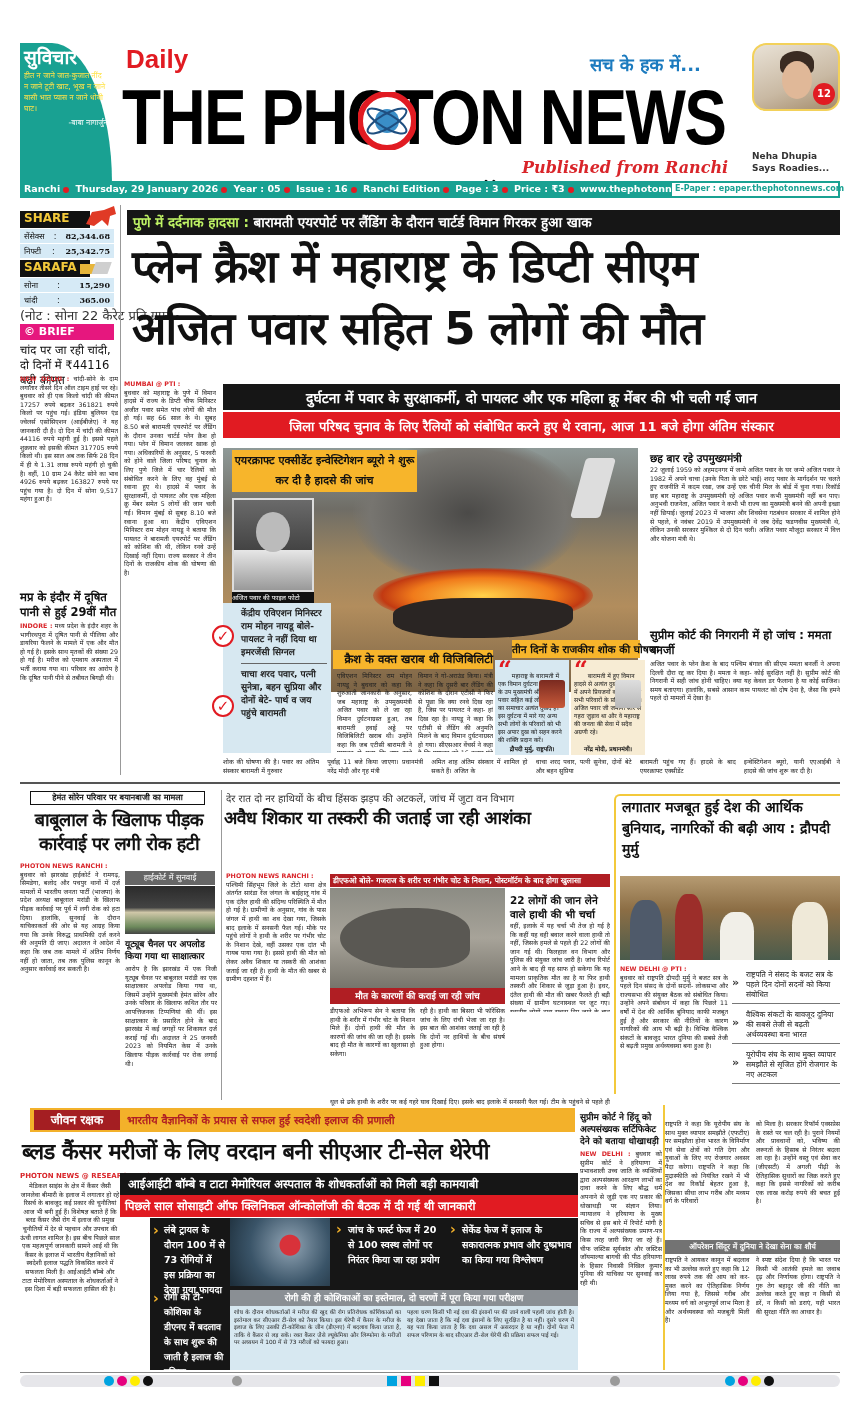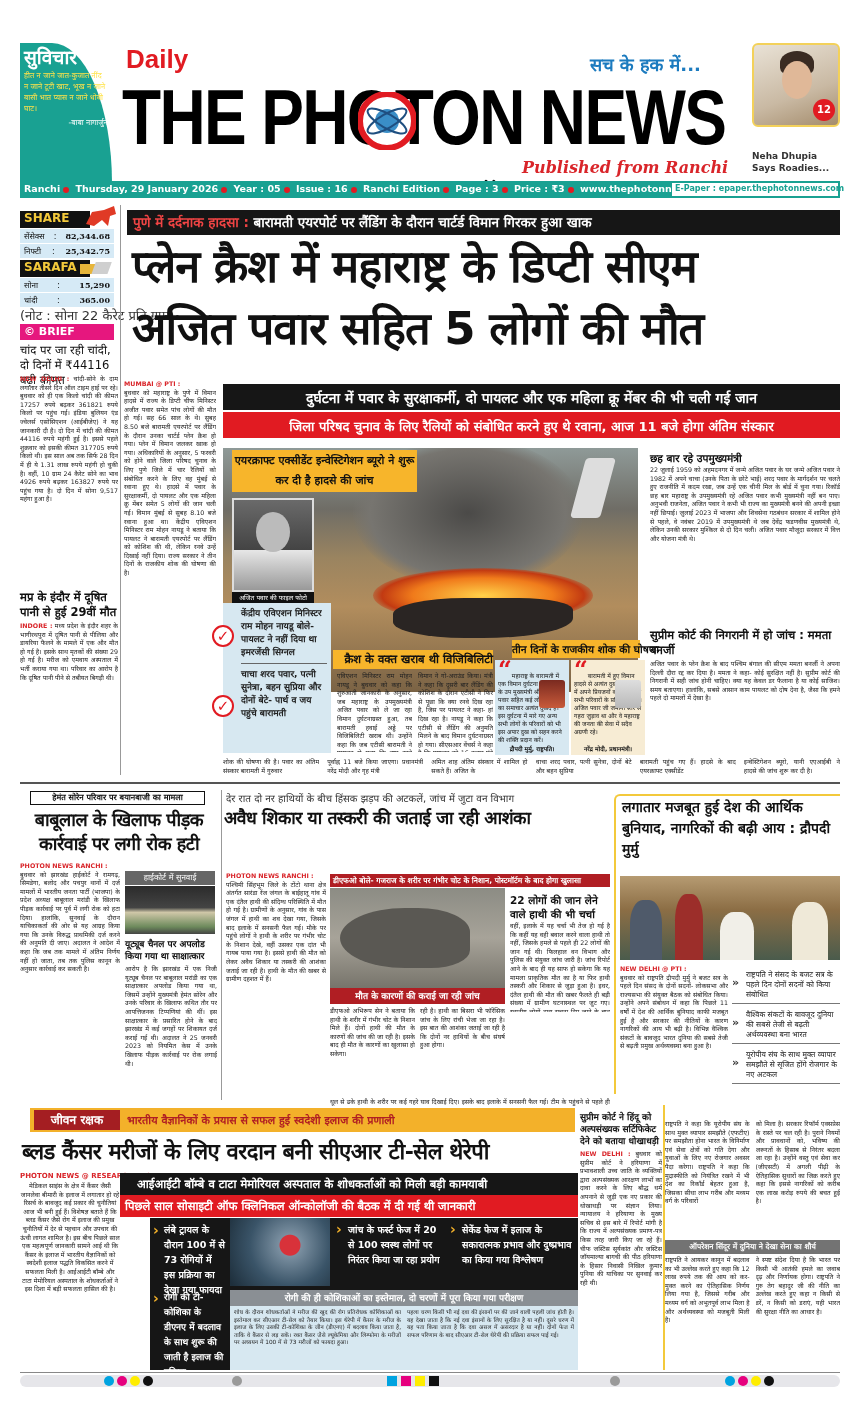--- a/index.html
+++ b/index.html
@@ -8,21 +8,21 @@
 
 #suvichar{left:20px;top:43px;width:92px;height:140px;background:#19a192;border-top-right-radius:60px 140px;border-bottom-right-radius:0;color:#fff;padding:3px 4px}
 #suvichar .t{font-size:19px;font-weight:bold;color:#fff;line-height:22px}
 #suvichar .q{font-size:7.5px;color:#ffe34a;line-height:11px;margin-top:2px}
 #suvichar .a{font-size:7.5px;color:#fff;text-align:right;margin-top:3px}
 #daily{left:126px;top:44px;font-size:26px;font-weight:bold;color:#e11b22;font-family:"Liberation Sans",sans-serif}
 #logo{left:122px;top:72px;font-size:78px;font-weight:bold;letter-spacing:-2px;font-family:"Liberation Sans",sans-serif;transform:scaleX(0.82);transform-origin:left top;line-height:90px;color:#000}
 #tagline{left:590px;top:52px;font-size:18px;font-weight:bold;color:#1c7bbf}
 #hindi-name{left:470px;top:178px;font-size:10px;font-weight:bold}
 #published{left:522px;top:158px;font-size:16px;font-style:italic;font-weight:bold;color:#d9252a;font-family:"DejaVu Serif",serif}
-#celeb{left:752px;top:43px;width:88px;height:84px;background:linear-gradient(160deg,#e9e2d6,#c9b9a3 60%,#a48c6c);border:2px solid #f3d15a;border-radius:6px;overflow:hidden}
+#celeb{left:752px;top:43px;width:88px;height:68px;background:linear-gradient(160deg,#e9e2d6,#c9b9a3 60%,#a48c6c);border:2px solid #f3d15a;border-radius:14px;overflow:hidden}
 #celeb .face{position:absolute;left:28px;top:16px;width:30px;height:38px;border-radius:50%;background:#e0b898}
 #celeb .hair{position:absolute;left:26px;top:6px;width:34px;height:24px;border-radius:50% 50% 30% 30%;background:#3a2b22}
 #celeb .badge{position:absolute;right:3px;bottom:4px;width:22px;height:22px;border-radius:50%;background:#e11b22;color:#fff;font-size:10px;font-weight:bold;text-align:center;line-height:22px}
 #celeb-cap{left:752px;top:150px;width:90px;font-size:9px;font-weight:bold;color:#333;line-height:12px}
 #infobar{left:20px;top:181px;width:820px;height:17px;background:#19a192;color:#fff;font-size:9.5px;font-weight:bold;padding:2px 4px;white-space:nowrap}
 #infobar .dot{display:inline-block;width:6px;height:6px;border-radius:50%;background:#e11b22;margin:0 3px;vertical-align:middle}
 #epaper{left:672px;top:183px;width:166px;height:13px;background:#fff;color:#19a192;font-size:8px;font-weight:bold;padding:1px 3px;white-space:nowrap}
 
 #share-h{left:20px;top:211px;width:70px;height:17px;background:#111;color:#f3c93b;font-size:12px;font-weight:bold;padding:0 4px}
 .mktrow{left:20px;width:94px;height:15px;background:#d6eaf6;font-size:8px;border-bottom:1px solid #fff;display:flex;justify-content:space-between;padding:0 4px;line-height:15px}
@@ -30,34 +30,34 @@
 #sarafa-h{left:20px;top:260px;width:70px;height:17px;background:#111;color:#f3c93b;font-size:12px;font-weight:bold;padding:0 4px}
 #gold-note{left:20px;top:306px;font-size:13px;color:#333}
 #brief-h{left:20px;top:324px;width:94px;height:16px;background:#e6177e;color:#fff;font-size:11px;font-weight:bold;padding:0 4px;line-height:16px}
 #brief-title{left:20px;top:343px;width:98px;font-size:11.5px;line-height:15px;font-weight:normal}
 .bodytxt{font-size:6.3px;line-height:8.6px;color:#222;text-align:justify;overflow:hidden}
 .dateline{color:#d9252a;font-weight:bold}
 .vline{width:1px;background:#999}
 .hline{height:1px;background:#888}
 
 #kicker{left:127px;top:210px;width:713px;height:25px;background:#161616;color:#fff;font-size:13.5px;font-weight:bold;padding:3px 6px;white-space:nowrap;overflow:hidden}
-#kicker .hl{color:#ef4444}
+#kicker .hl{color:#bef264}
 #main-h{left:132px;top:236px;width:710px;font-size:45px;line-height:62px;font-weight:bold;color:#111;letter-spacing:-1px}
 #sub1{left:223px;top:384px;width:617px;height:26px;background:#161616;color:#fff;font-size:14px;font-weight:bold;text-align:center;padding-top:4px;white-space:nowrap}
 #sub2{left:223px;top:412px;width:617px;height:26px;background:#e11b22;color:#fff;font-size:13px;font-weight:bold;text-align:center;padding-top:5px;white-space:nowrap}
 
 #crash-photo{left:223px;top:448px;width:415px;height:244px;background:linear-gradient(180deg,#8f9a98 0%,#6f6d66 25%,#9a8460 45%,#b28d5d 65%,#7a6345 100%);overflow:hidden}
 #crash-photo .smoke{position:absolute;left:130px;top:-10px;width:230px;height:150px;border-radius:50%;background:radial-gradient(#4b4a48,#777570 60%,transparent 72%)}
 #crash-photo .fire{position:absolute;left:150px;top:120px;width:220px;height:55px;border-radius:50%;background:radial-gradient(#ffd14a,#f07b1b 45%,#c23a12 65%,transparent 75%)}
 #crash-photo .wreck{position:absolute;left:170px;top:150px;width:180px;height:40px;background:#2a2523;border-radius:40% 30% 50% 40%}
 #crash-photo .tail{position:absolute;left:355px;top:10px;width:30px;height:60px;background:#ddd;transform:skewX(-15deg);border-radius:4px}
 #aaib{left:232px;top:450px;width:185px;height:42px;background:#f7b52b;color:#111;font-size:11px;font-weight:bold;line-height:20px;text-align:center;padding-top:1px}
 #ajit-photo{left:232px;top:498px;width:82px;height:94px;background:linear-gradient(180deg,#6a6a6a,#444 55%,#e6e6e6 56%,#999);border:2px solid #ddd;overflow:hidden}
 #ajit-photo .head{position:absolute;left:22px;top:12px;width:34px;height:40px;border-radius:50%;background:#bbb}
-#ajit-cap{left:232px;top:592px;width:82px;height:12px;background:#111;color:#fff;font-size:6.5px;text-align:center;line-height:12px}
+#ajit-cap{left:232px;top:592px;width:82px;height:12px;background:#111;color:#fff;font-size:6.5px;text-align:left;line-height:12px}
 #shok{left:512px;top:640px;width:128px;height:18px;background:#f7b52b;color:#111;font-size:10.5px;font-weight:bold;text-align:center;line-height:18px;white-space:nowrap}
 #body-col1{left:124px;top:380px;width:92px;height:372px}
 
 #quote-panel{left:223px;top:603px;width:108px;height:150px;background:#d7e8f1;padding:4px 4px 0 18px}
 .qtxt{font-size:9px;font-weight:bold;line-height:13px;color:#222}
 .check{position:absolute;left:212px;width:22px;height:22px;border-radius:50%;border:2px solid #e11b22;background:#fff;color:#e11b22;font-size:15px;font-weight:bold;text-align:center;line-height:18px}
 #vis-h{left:333px;top:650px;width:160px;height:19px;background:#f7b52b;color:#111;font-size:11.5px;font-weight:bold;text-align:right;line-height:19px;white-space:nowrap}
 #vis-body{left:337px;top:672px;width:156px;height:80px;display:flex;gap:6px}
 #vis-body .bodytxt{flex:1}
 
@@ -101,21 +101,21 @@
 #murmu-points{left:732px;top:970px;width:108px}
 .mpt{position:relative;padding-left:14px;font-size:7.5px;line-height:10px;color:#222;border-bottom:1px solid #777;margin-bottom:6px;padding-bottom:3px}
 .mpt .arr{position:absolute;left:0;top:8px;font-size:11px;color:#333;font-weight:bold}
 
 #jr-bar{left:30px;top:1108px;width:545px;height:24px;background:#f3b12a}
 #jr-tag{left:34px;top:1110px;width:86px;height:20px;background:#a41e22;color:#fff;font-size:12px;font-weight:bold;text-align:center;line-height:20px}
 #jr-kicker{left:127px;top:1112px;font-size:11px;font-weight:bold;color:#b01e23;white-space:nowrap}
 #cart-h{left:22px;top:1136px;width:560px;font-size:22px;font-weight:bold;line-height:32px;white-space:nowrap;letter-spacing:-0.5px}
 #research-dl{left:20px;top:1172px;font-size:7px;font-weight:bold;color:#d9252a}
 #cart-body{left:20px;top:1182px;width:100px;height:190px;text-align:center}
-#iit-bar{left:120px;top:1173px;width:458px;height:39px;background:#161616;color:#fff;font-size:11.5px;font-weight:bold;line-height:22px;padding-left:17px;white-space:nowrap;overflow:hidden}
+#iit-bar{left:120px;top:1173px;width:458px;height:39px;background:#161616;color:#fff;font-size:11.5px;font-weight:bold;line-height:22px;padding-left:8px;white-space:nowrap;overflow:hidden}
 #iit-bar2{left:120px;top:1195px;width:458px;height:22px;background:#e11b22;color:#fff;font-size:11.5px;font-weight:bold;line-height:22px;padding-left:5px;white-space:nowrap;overflow:hidden}
 #cart-panel{left:150px;top:1218px;width:428px;height:152px;background:#161616}
 .cpt{position:absolute;color:#fff;font-size:9.5px;font-weight:bold;line-height:15px}
 .cparr{position:absolute;color:#f3b12a;font-size:14px;font-weight:bold}
 #cell-photo{left:230px;top:1218px;width:100px;height:68px;background:radial-gradient(circle at 60% 40%,#d8323a 0,#d8323a 10px,#7a8fa0 11px,#3a5468 40px,#1e2f3c 70px)}
 #cart-sub{left:230px;top:1290px;width:348px;height:16px;background:#8a8f94;color:#fff;font-size:9px;font-weight:bold;text-align:center;line-height:16px;white-space:nowrap}
 #cart-bot{left:230px;top:1306px;width:348px;height:64px;background:#d7e8f1;display:flex;gap:6px;padding:3px 4px}
 #cart-bot .bodytxt{flex:1;font-size:5.8px;line-height:7.6px}
 
 #sc2-h{left:580px;top:1111px;width:84px;font-size:9px;font-weight:bold;line-height:12px}

